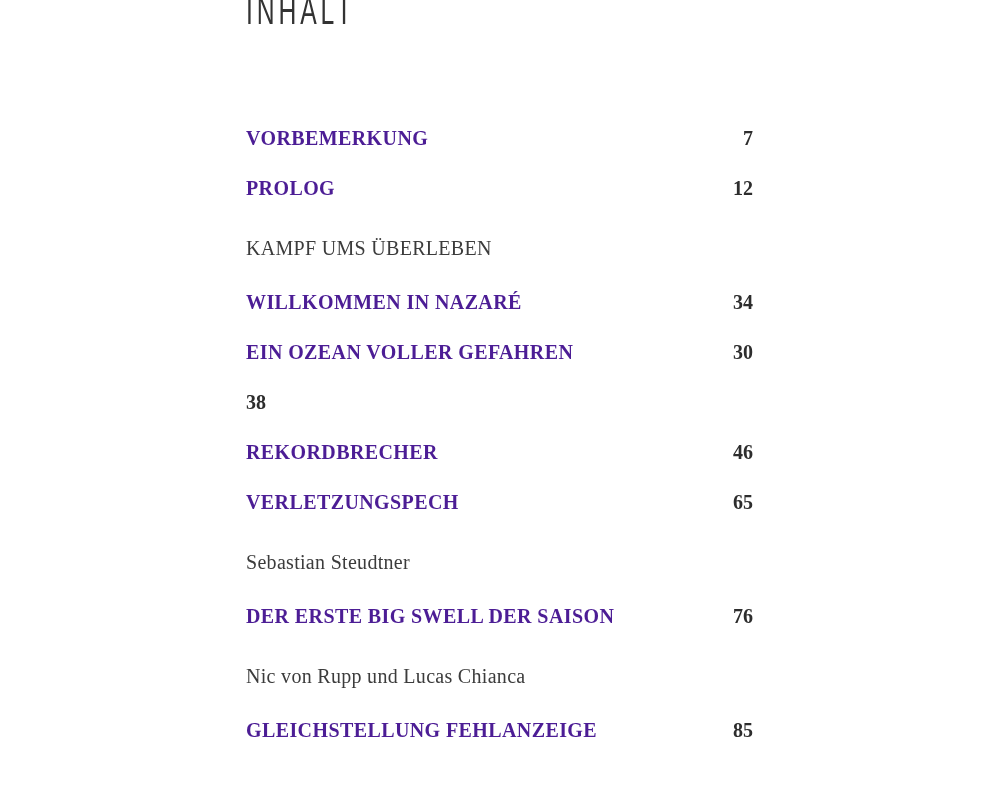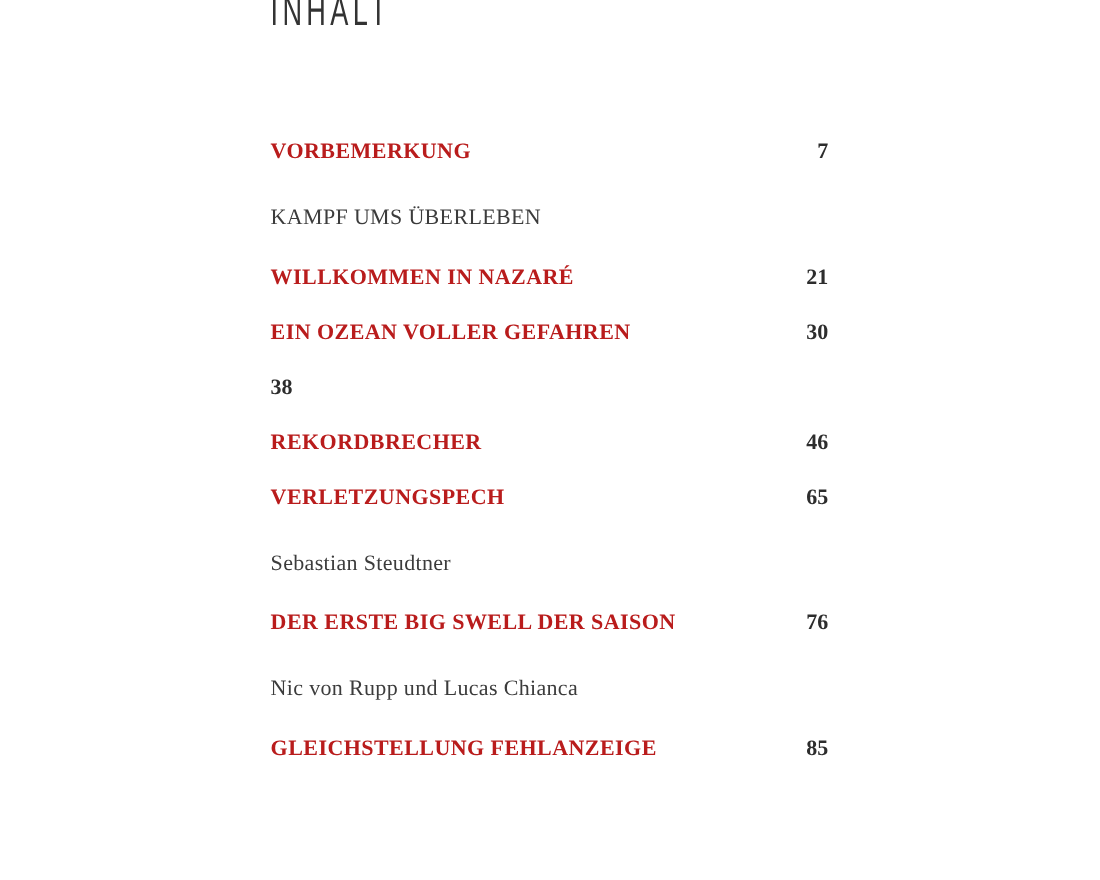--- a/index.html
+++ b/index.html
@@ -43,21 +43,21 @@
     display: flex;
     justify-content: space-between;
     align-items: baseline;
     line-height: 22px;
   }
   .toc-label {
     font-family: "Liberation Serif", serif;
     font-weight: bold;
     font-size: 20px;
     letter-spacing: 0.4px;
-    color: #b91c1c;
+    color: #4c1d95;
     white-space: nowrap;
   }
   .toc-page {
     font-family: "Liberation Serif", serif;
     font-weight: bold;
     font-size: 20px;
     color: #2d2d2d;
     white-space: nowrap;
   }
   .toc-subtitle {
@@ -81,28 +81,32 @@
   <div class="toc">
 
     <div class="toc-entry">
       <div class="toc-row">
         <span class="toc-label">VORBEMERKUNG</span>
         <span class="toc-page">7</span>
       </div>
     </div>
 
     <div class="toc-entry">
+      <div class="toc-row">
+        <span class="toc-label">PROLOG</span>
+        <span class="toc-page">12</span>
+      </div>
       <div class="toc-subtitle">KAMPF UMS ÜBERLEBEN</div>
     </div>
 
 
     <div class="toc-entry">
       <div class="toc-row">
         <span class="toc-label">WILLKOMMEN IN NAZARÉ</span>
-        <span class="toc-page">21</span>
+        <span class="toc-page">34</span>
       </div>
     </div>
 
     <div class="toc-entry">
       <div class="toc-row">
         <span class="toc-label">EIN OZEAN VOLLER GEFAHREN</span>
         <span class="toc-page">30</span>
       </div>
     </div>
 

